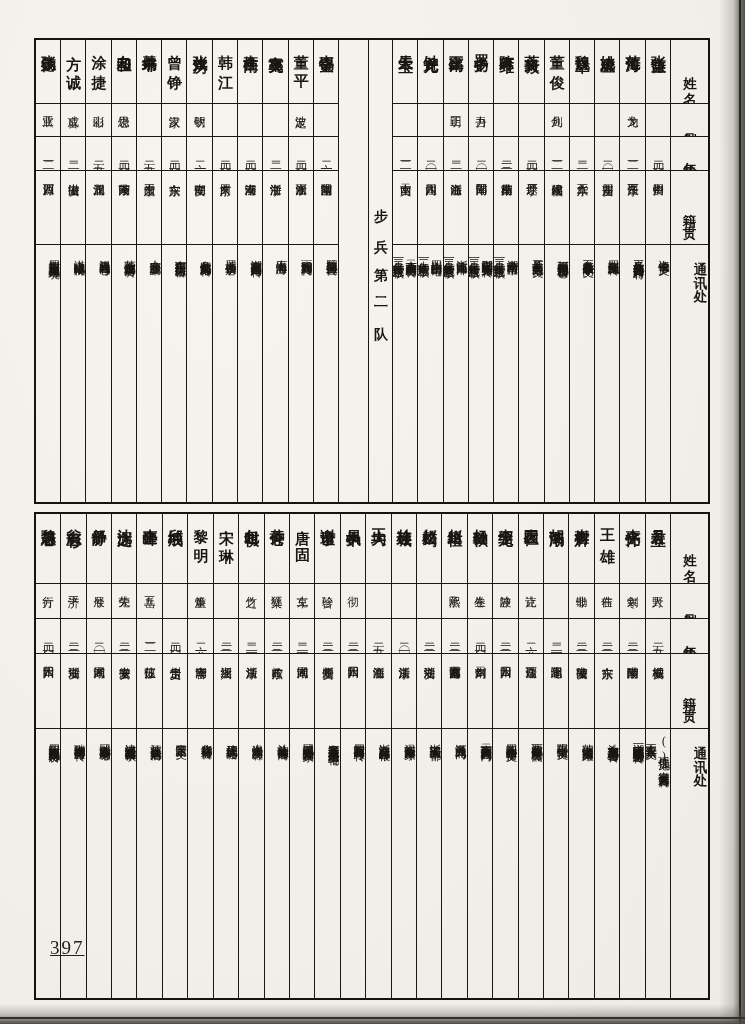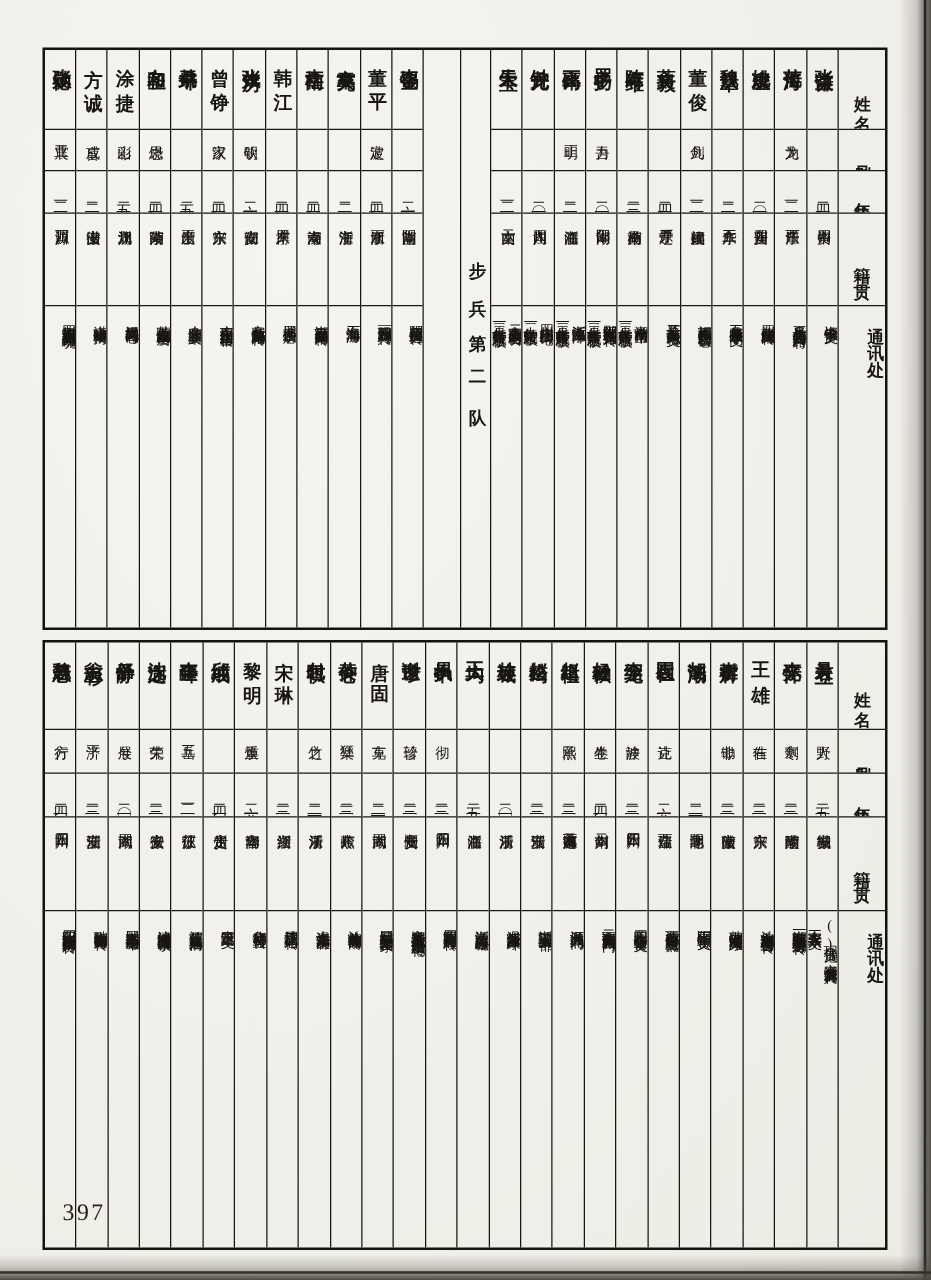--- a/index.html
+++ b/index.html
@@ -51,21 +51,21 @@
 
   .c.name{font-size:15px;font-weight:700;padding-top:3px;letter-spacing:.08em;}
   .c.name .spread2{letter-spacing:1.3em;}
   .c.alias{font-size:11.5px;padding-top:3px;line-height:1.05;}
   .c.age{font-size:12px;justify-content:center;letter-spacing:.15em;}
   .c.native{font-size:11.5px;padding-top:4px;line-height:1.12;}
   .c.contact{font-size:11.5px;line-height:1.12;}
   .contact-line{letter-spacing:.05em;}
   .header-col .c{justify-content:center;font-weight:700;font-size:13.5px;}
   .section-label{font-size:14px;font-weight:700;letter-spacing:2.1em;}
-  .page-number{position:absolute;left:50px;top:960px;font-size:19px;letter-spacing:2px;color:#23201c;}
+  .page-number{position:absolute;left:50px;top:937px;font-size:19px;letter-spacing:2px;color:#23201c;text-decoration:underline;}
 </style>
 </head>
 <body>
 
 <div class="page">
   <div class="rtable" id="t-top">
       <div class="col header-col">
         <div class="c name">
           <span>姓　名</span>
         </div>

